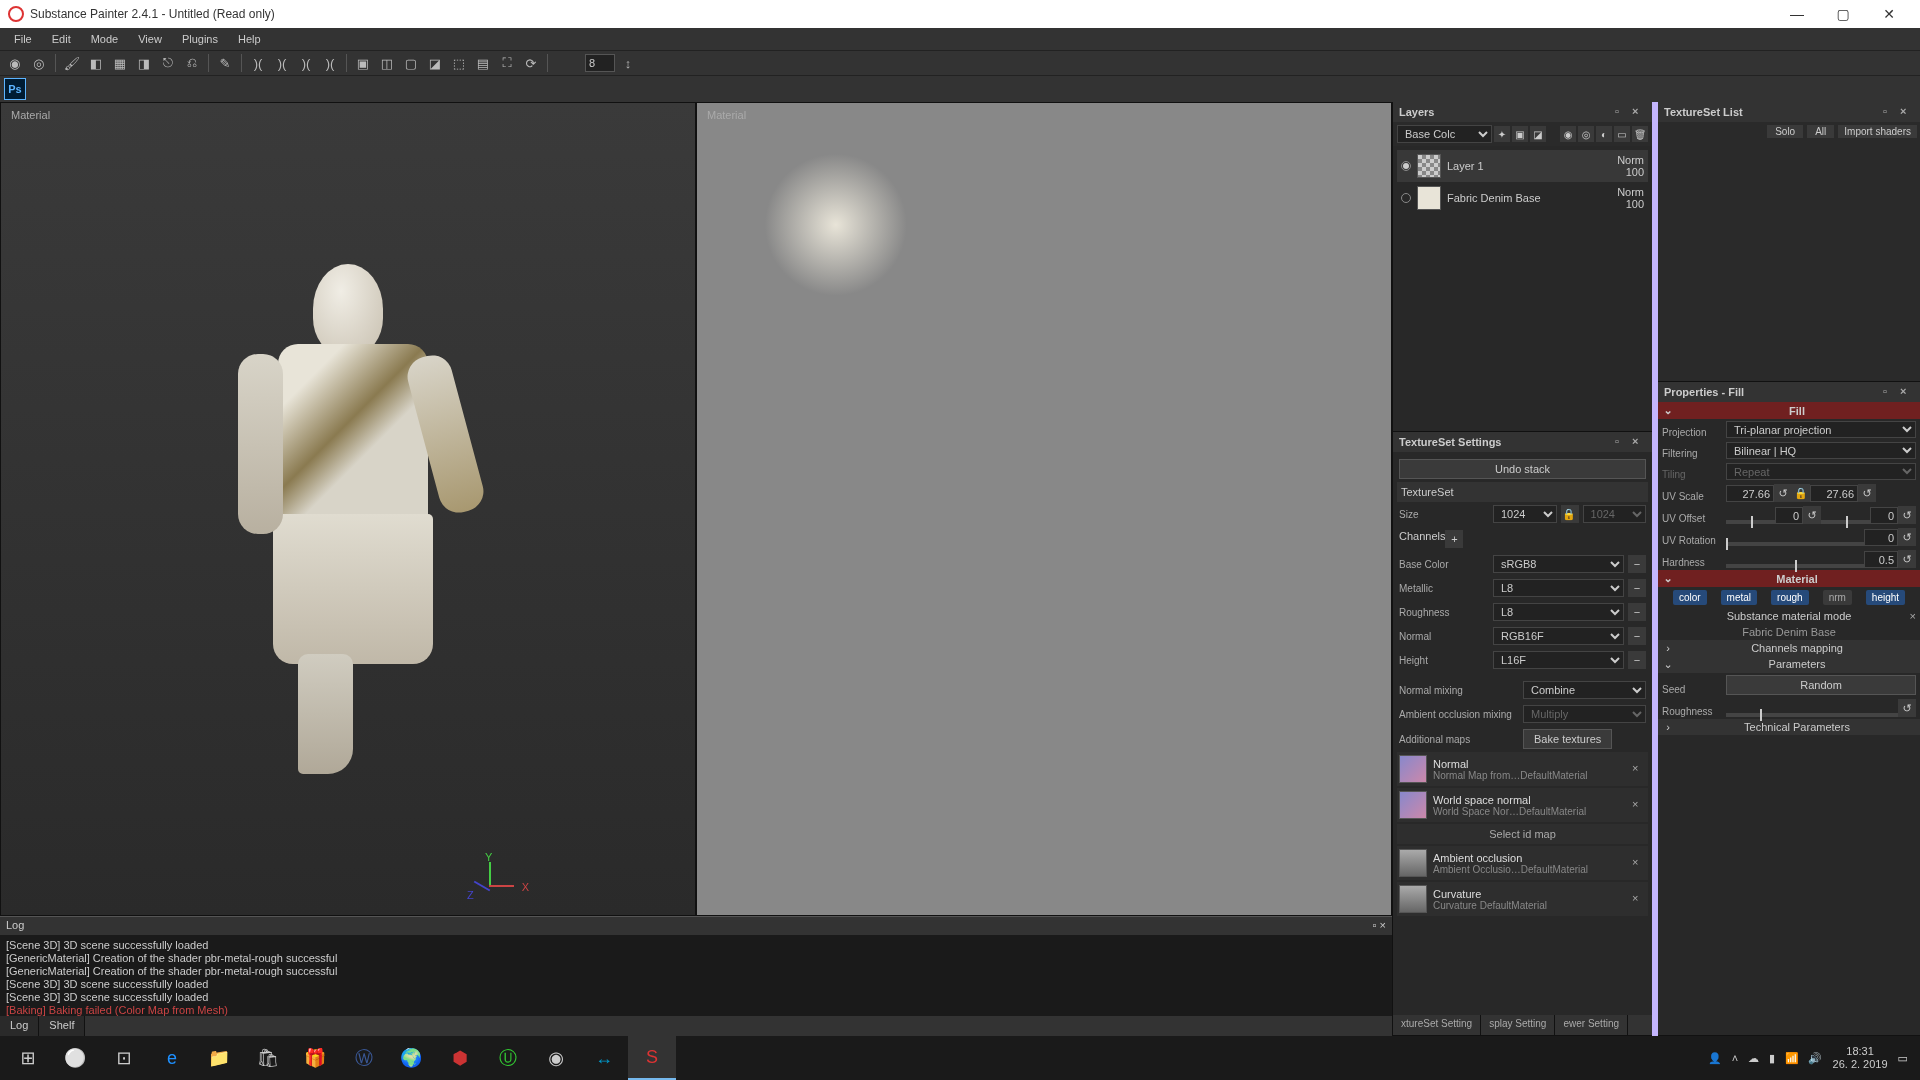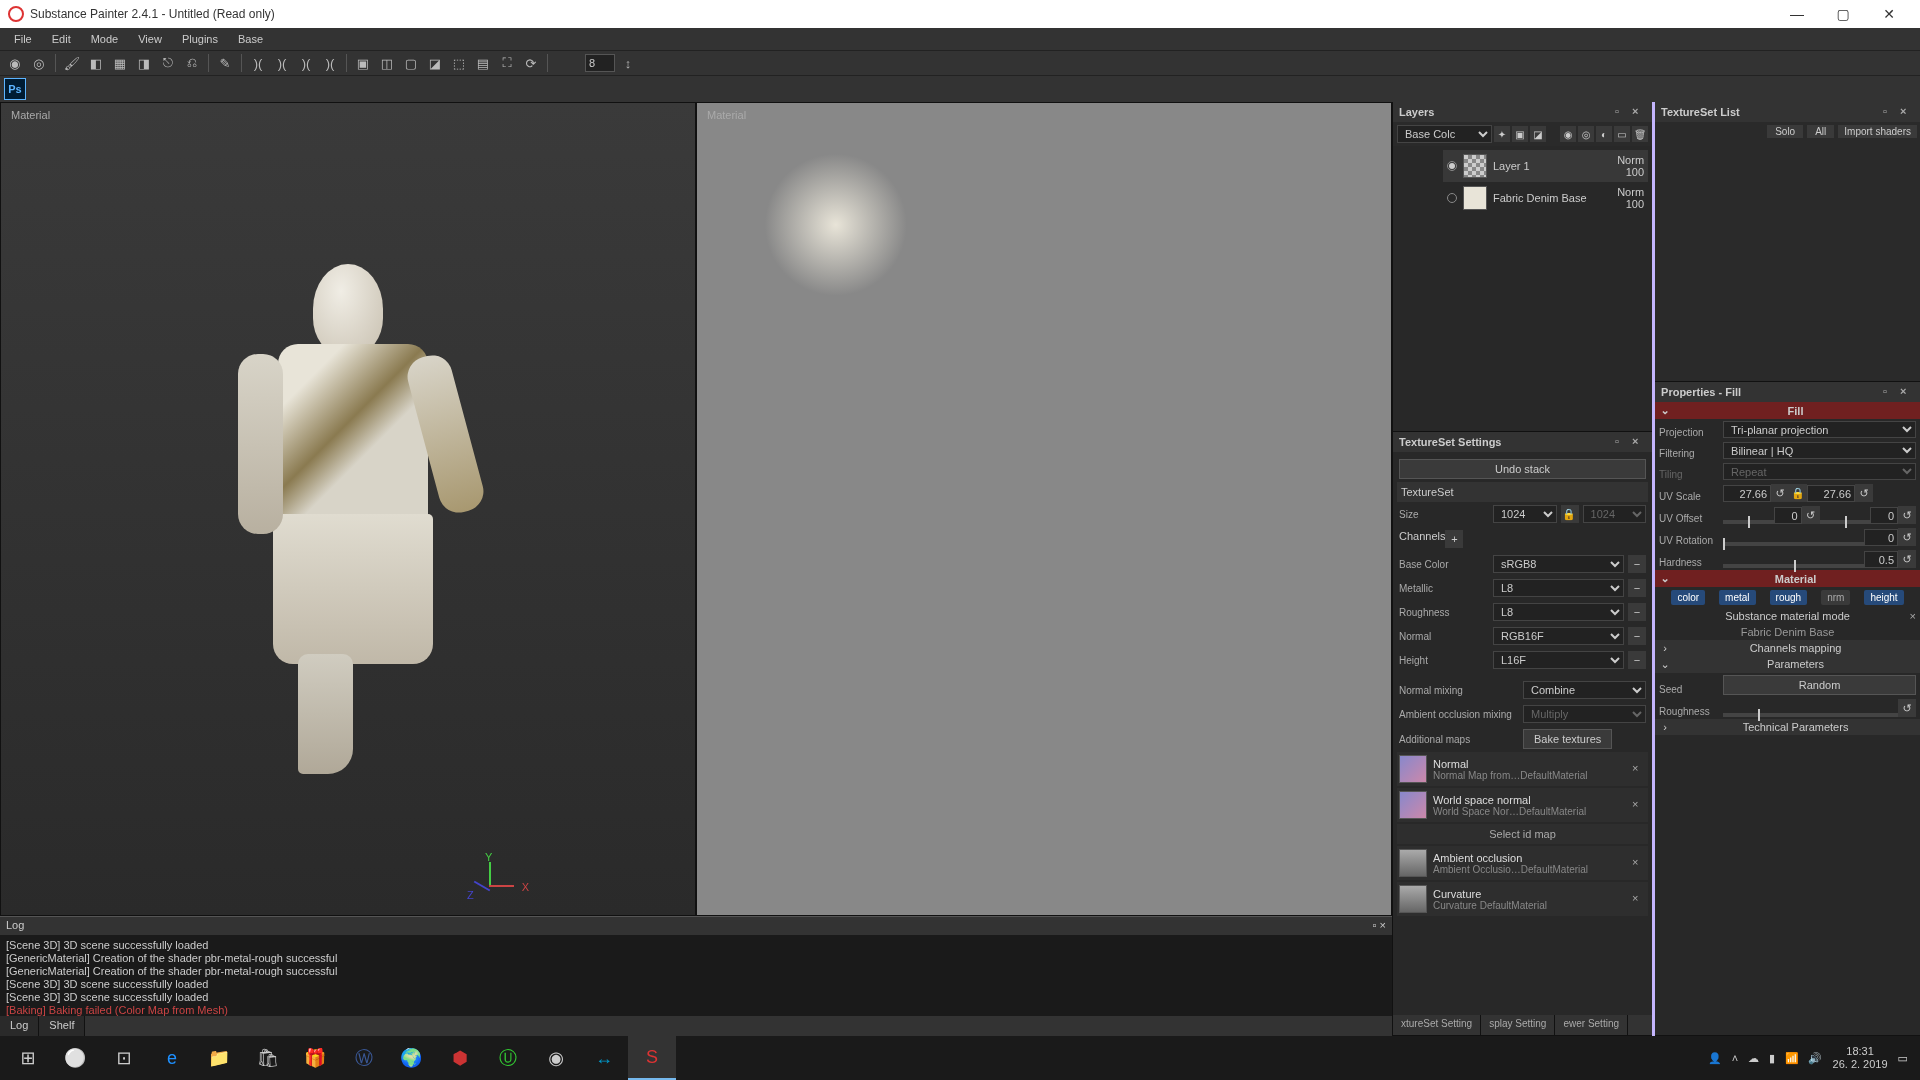--- a/index.html
+++ b/index.html
@@ -39,31 +39,31 @@
 .vp-uv { background:#888; }
 .uv-canvas { width:100%; height:100%; background:radial-gradient(circle at 20% 15%,#e8e4d8 0,#888 8%),radial-gradient(circle at 50% 10%,#d8d4c8 0,#888 10%),radial-gradient(circle at 85% 10%,#e0dcd0 0,#888 9%),radial-gradient(circle at 25% 40%,#8a7a50 0,#d0ccc0 6%,#888 14%),radial-gradient(circle at 60% 45%,#c8c0b0 0,#888 12%),radial-gradient(circle at 88% 50%,#a89870 0,#888 8%),radial-gradient(circle at 30% 75%,#d8d4c8 0,#888 11%),radial-gradient(circle at 70% 80%,#c0b8a8 0,#888 9%),#888; }
 .log-area { height:120px; background:#1a1a1a; border-top:1px solid #555; display:flex; flex-direction:column; }
 .log-header { height:18px; background:#333; padding:2px 6px; display:flex; justify-content:space-between; }
 .log-body { flex:1; padding:4px 6px; overflow:auto; font-size:11px; line-height:13px; }
 .log-body .err { color:#c44; }
 .log-tabs { height:20px; background:#333; display:flex; }
 .log-tabs .ltab { padding:3px 10px; background:#2a2a2a; border-right:1px solid #111; cursor:pointer; }
 .right { width:528px; display:flex; background:#2a2a2a; }
 .col-mid { width:264px; display:flex; flex-direction:column; border-left:1px solid #111; }
-.col-right { width:272px; display:flex; flex-direction:column; border-left:3px solid #c4b5fd; }
+.col-right { width:272px; display:flex; flex-direction:column; border-left:6px solid #c4b5fd; }
 .panel { display:flex; flex-direction:column; border-bottom:1px solid #111; }
 .panel.flex { flex:1; min-height:0; }
 .phead { height:20px; background:#333; display:flex; align-items:center; padding:0 6px; font-weight:bold; }
 .phead .sp { flex:1; }
 .phead .pbtn { width:14px; height:14px; margin-left:3px; cursor:pointer; color:#aaa; }
 .pbody { padding:4px; background:#282828; overflow:auto; flex:1; }
 .layers-tools { display:flex; gap:2px; padding:3px 4px; background:#2a2a2a; align-items:center; }
 .lsel { background:#222; border:1px solid #444; color:#ccc; height:18px; padding:0 3px; flex:1; }
 .lbtn { width:16px; height:16px; background:#3a3a3a; display:flex; align-items:center; justify-content:center; cursor:pointer; font-size:10px; }
-.layer-row { display:flex; align-items:center; padding:4px; gap:6px;margin-left:46px; }
+.layer-row { display:flex; align-items:center; padding:4px; gap:6px; }
 .layer-row.sel { background:#383838; }
 .lradio { width:10px; height:10px; border:1px solid #888; border-radius:50%; }
 .lradio.on::after { content:''; display:block; width:6px; height:6px; background:#ccc; border-radius:50%; margin:1px; }
 .lthumb { width:24px; height:24px; background:#e8e4d8; border:1px solid #555; }
 .lthumb.checker { background:repeating-conic-gradient(#888 0 25%,#ccc 0 50%) 0 0/8px 8px; }
 .lname { flex:1; }
 .lmeta { text-align:right; font-size:10px; color:#999; }
 .ts-row { display:flex; align-items:center; padding:3px 2px; gap:4px; }
 .ts-label { width:90px; color:#aaa; font-size:10px; }
 .ts-sel { flex:1; background:#222; border:1px solid #444; color:#ccc; height:18px; padding:0 3px; width:0; }
@@ -119,21 +119,21 @@
   <div class="winbtn">▢</div>
   <div class="winbtn">✕</div>
 </div>
 
 <div class="menubar">
   <div class="mitem">File</div>
   <div class="mitem">Edit</div>
   <div class="mitem">Mode</div>
   <div class="mitem">View</div>
   <div class="mitem">Plugins</div>
-  <div class="mitem">Base</div>
+  <div class="mitem">Help</div>
 </div>
 
 <div class="toolbar">
   <div class="tbtn">◉</div>
   <div class="tbtn">◎</div>
   <div class="sep"></div>
   <div class="tbtn">🖌</div>
   <div class="tbtn">◧</div>
   <div class="tbtn">▦</div>
   <div class="tbtn">◨</div>

